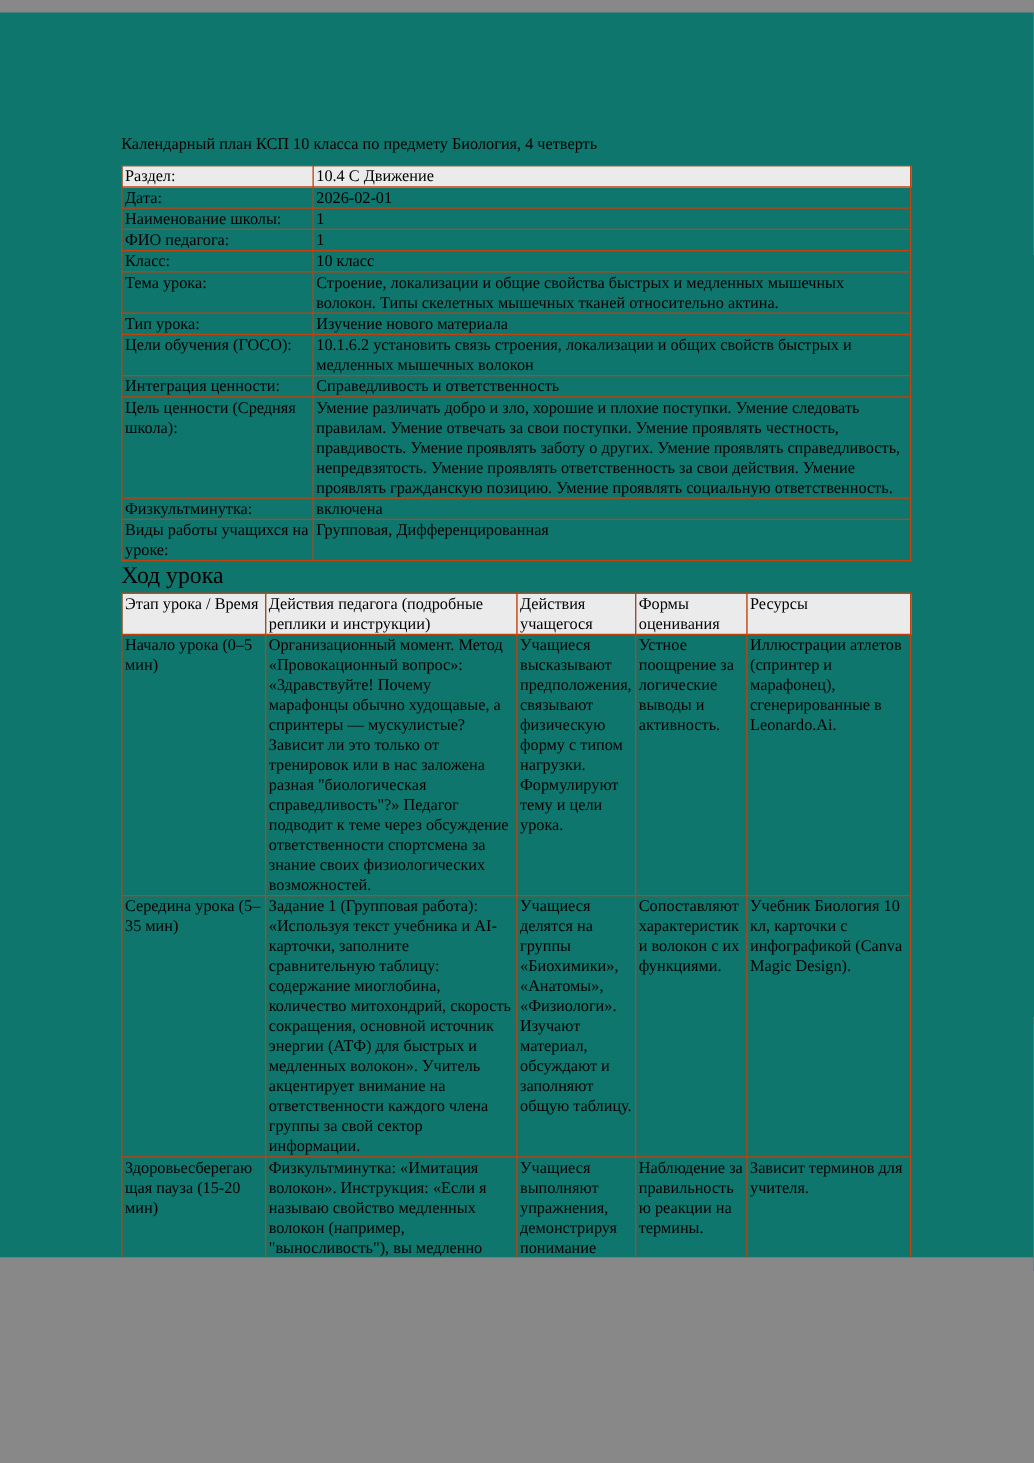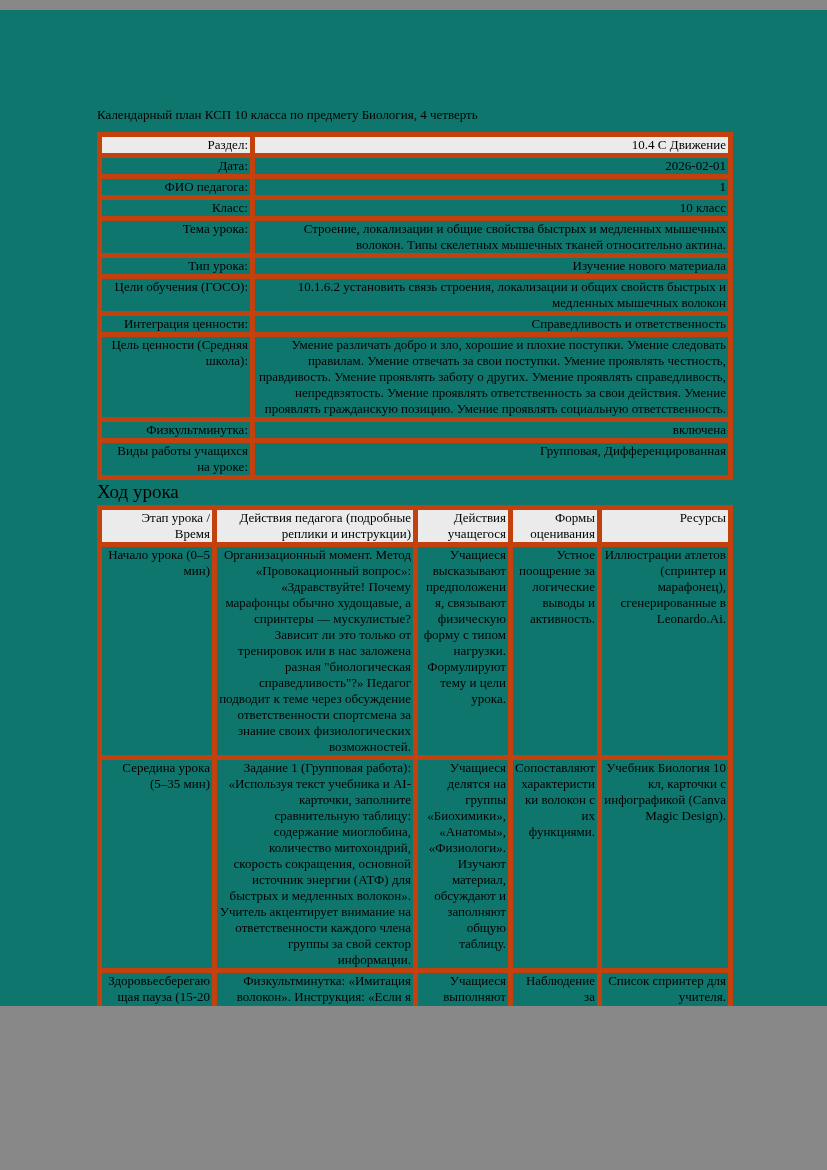--- a/index.html
+++ b/index.html
@@ -28,25 +28,25 @@
     white-space: nowrap;
   }
   table {
     border-collapse: collapse;
     table-layout: fixed;
     width: 631px;
     font-size: 13px;
     line-height: 16px;
   }
   td, th {
-    border: 5px solid #c2410c;
+    border: 1px solid #c2410c;
     vertical-align: top;
     padding: 0 2px;
     font-weight: normal;
-    text-align: right;
+    text-align: left;
     overflow-wrap: break-word;
   }
   tr.shaded td, thead th { background: #ebebeb; }
   .flow-heading {
     font-size: 19px;
     line-height: 15px;
     margin: 4px 0 6px 0;
   }
   .cut { max-height: 93px; overflow: hidden; }
 </style>
@@ -64,20 +64,24 @@
         <col style="width:478px">
       </colgroup>
       <tbody>
           <tr class="shaded">
             <td>Раздел:</td>
             <td>10.4 С Движение</td>
           </tr>
           <tr>
             <td>Дата:</td>
             <td>2026-02-01</td>
+          </tr>
+          <tr>
+            <td>Наименование школы:</td>
+            <td>1</td>
           </tr>
           <tr>
             <td>ФИО педагога:</td>
             <td>1</td>
           </tr>
           <tr>
             <td>Класс:</td>
             <td>10 класс</td>
           </tr>
           <tr>
@@ -152,20 +156,20 @@
             <td>
               <div class="cut">Физкультминутка: «Имитация волокон». Инструкция: «Если я называю свойство медленных волокон (например, "выносливость"), вы медленно шагаете на месте. Если быстрых</div>
             </td>
             <td>
               <div class="cut">Учащиеся выполняют упражнения, демонстрируя понимание свойств волокон</div>
             </td>
             <td>
               <div class="cut">Наблюдение за правильностью реакции на термины.</div>
             </td>
             <td>
-              <div class="cut">Список спринтер для учителя.</div>
+              <div class="cut">Зависит терминов для учителя.</div>
             </td>
           </tr>
         </tbody>
     </table>
 
   </div>
 </div>
 
 </body></html>

